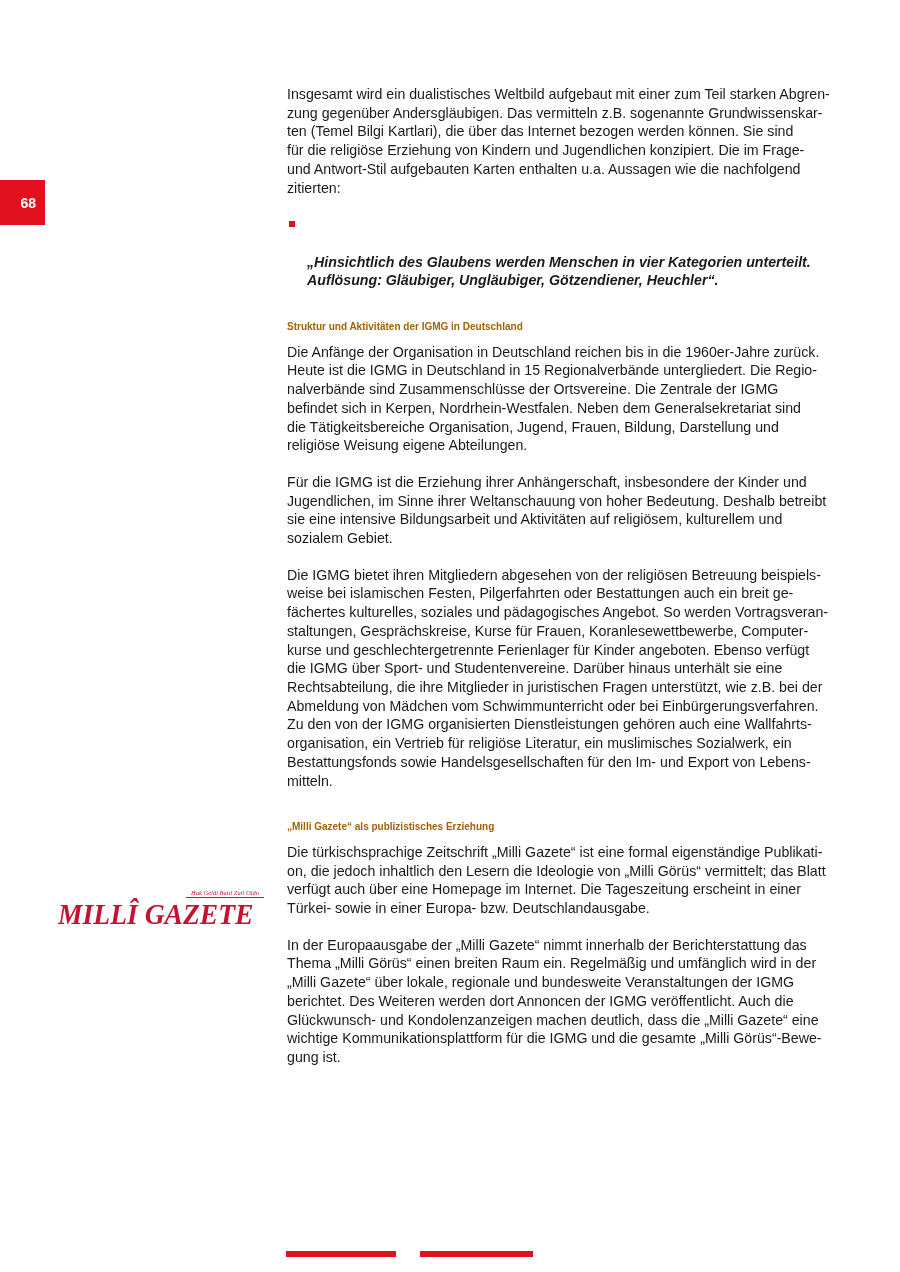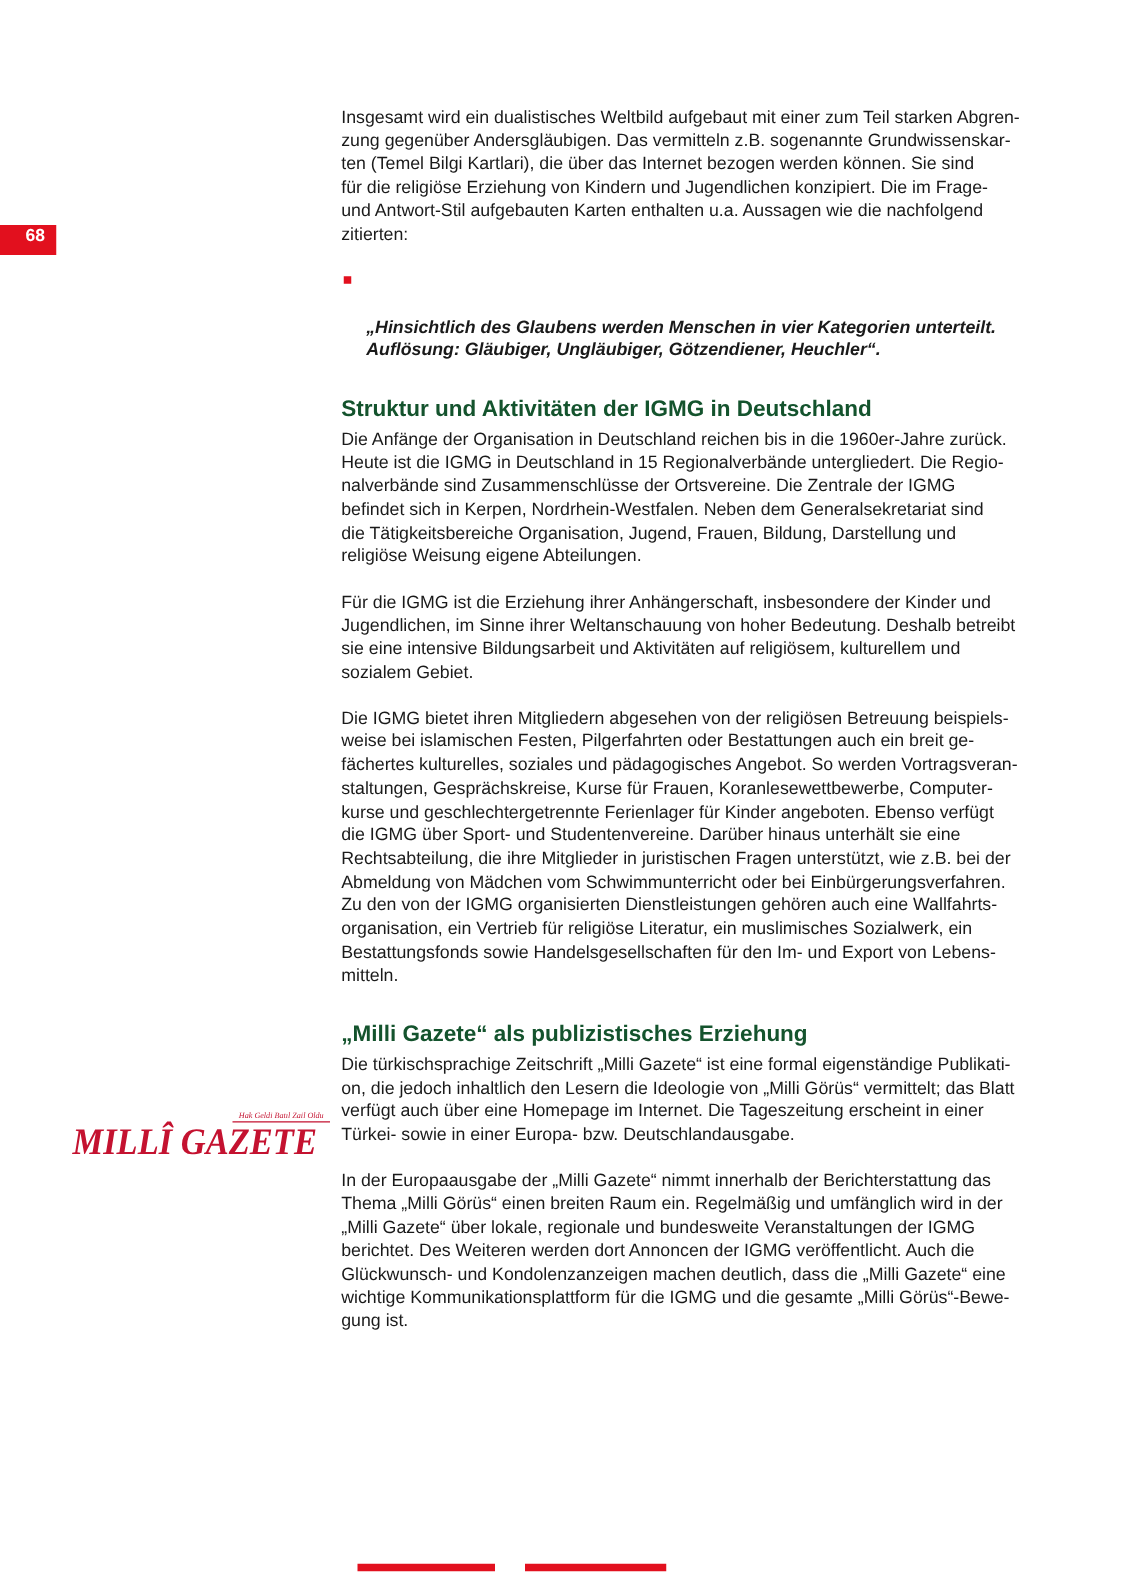--- a/index.html
+++ b/index.html
@@ -2,37 +2,37 @@
 <html><head>
 <meta charset="utf-8">
 <style>
   html,body { margin:0; padding:0; background:#ffffff; }
   .page {
     position:relative; width:900px; height:1272px; background:#ffffff;
     font-family:"Liberation Sans", sans-serif; color:#1a1a1a; overflow:hidden;
   }
   
   .pagenum {
-    position:absolute; left:0; top:180px; width:45px; height:24px;
+    position:absolute; left:0; top:180px; width:45px; height:45px;
     background:#e2101e; color:#ffffff; font-weight:bold; font-size:14px;
-    display:flex; align-items:flex-start; justify-content:flex-end;
+    display:flex; align-items:center; justify-content:flex-end;
     padding-right:9px; box-sizing:border-box;
   }
   
-  .content { position:absolute; left:273px; top:85px; width:600px;
+  .content { position:absolute; left:287px; top:85px; width:600px;
     font-size:14.2px; line-height:18.7px; }
   .content p { margin:0 0 18px 0; white-space:pre-line; }
   .content p:last-child { margin-bottom:12px; }
   ul.bullets { list-style:none; margin:0; padding:0;font-weight:bold; }
   ul.bullets li { position:relative; padding-left:20px; font-style:italic;
     white-space:pre-line; }
   ul.bullets .sq { position:absolute; left:2px; top:6px; width:6px; height:6px;
     background:#e2101e; }
-  h2.red-head { margin:28px 0 6px 0; font-size:18px; line-height:18.7px;
-    color:#14532d; font-weight:bold; }
+  h2.red-head { margin:28px 0 6px 0; font-size:10px; line-height:18.7px;
+    color:#a16207; font-weight:bold; }
   
   .logo { position:absolute; left:58px; top:889px; width:210px;font-style:italic; }
   .logo-tagline {
     width:78px; margin-left:auto; margin-right:4px;
     font-family:"Liberation Serif", serif; font-size:6.5px; line-height:7px;
     color:#c41230; text-align:center; border-bottom:1.5px solid #c41230;
     padding-bottom:1px; white-space:nowrap; overflow:hidden;
   }
   .logo-title {
     font-family:"Liberation Serif", serif; font-weight:bold; font-size:30px;

